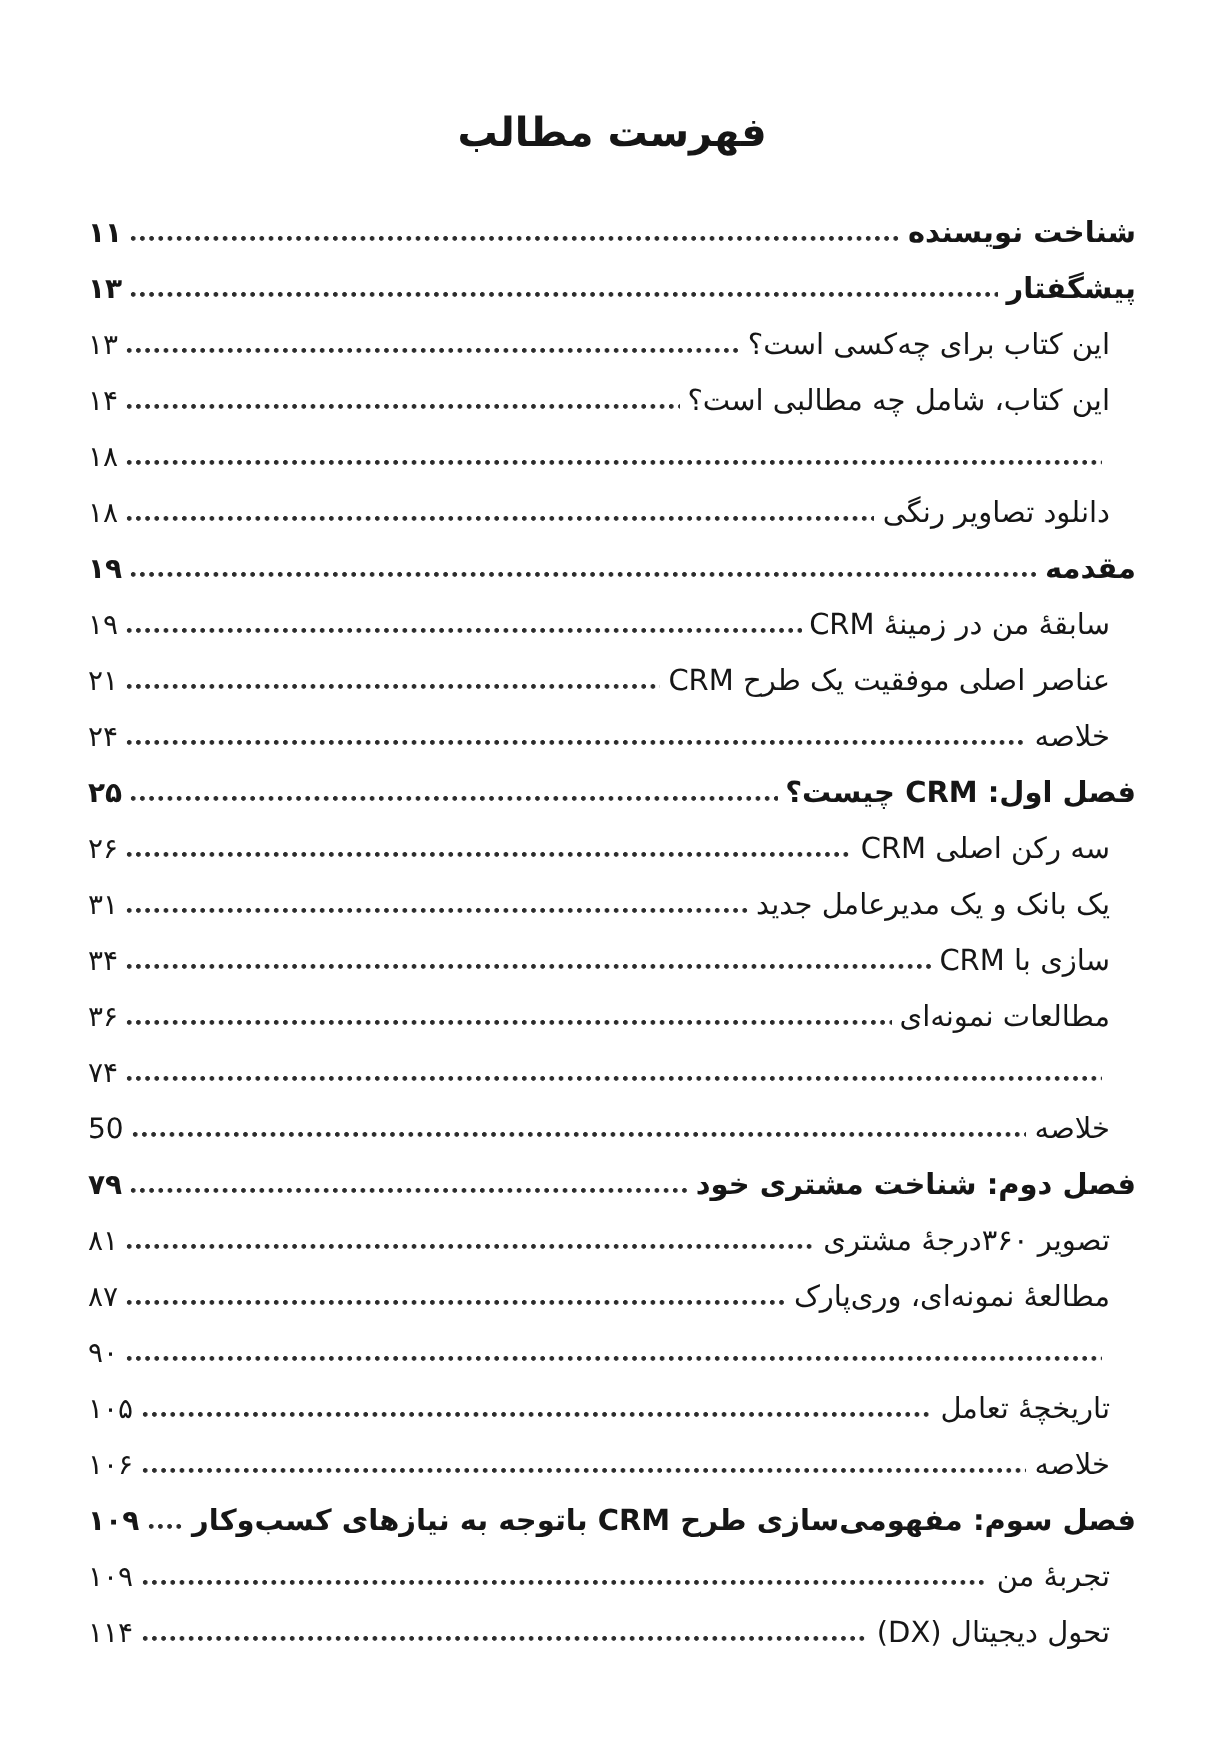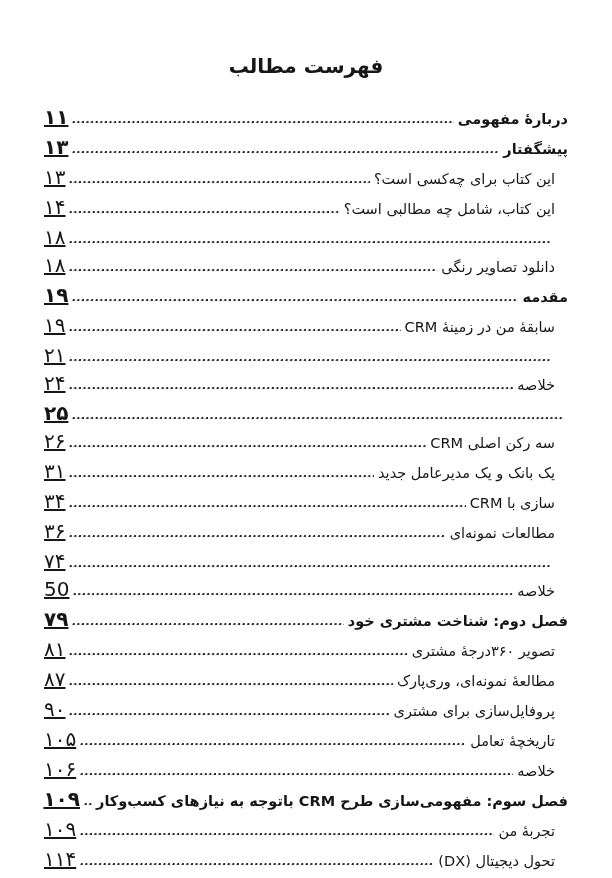--- a/index.html
+++ b/index.html
@@ -55,35 +55,34 @@
     align-self: baseline;
     background-image: radial-gradient(circle at 1.6px 2.2px, #2b2b2b 1px, rgba(0,0,0,0) 1.35px);
     background-size: 4.6px 4px;
     background-repeat: repeat-x;
     background-position: 0 100%;
     overflow: hidden;
   }
   .page-num {
     white-space: nowrap;
     flex: 0 0 auto;
-    font-size: 20px;
-    text-decoration: underline;
+    font-size: 14px;
   }
 </style>
 </head>
 <body>
 
 <div class="page">
 
   <div class="doc-title">فهرست مطالب</div>
 
   <div class="toc">
 
     <div class="toc-row chapter">
-      <span class="entry-title">دربارۀ مفهومی</span>
+      <span class="entry-title">شناخت نویسنده</span>
       <span class="leader"></span>
       <span class="page-num">۱۱</span>
     </div>
 
     <div class="toc-row chapter">
       <span class="entry-title">پیشگفتار</span>
       <span class="leader"></span>
       <span class="page-num">۱۳</span>
     </div>
 
@@ -116,31 +115,33 @@
       <span class="page-num">۱۹</span>
     </div>
 
     <div class="toc-row section">
       <span class="entry-title">سابقۀ من در زمینۀ CRM</span>
       <span class="leader"></span>
       <span class="page-num">۱۹</span>
     </div>
 
     <div class="toc-row section">
+      <span class="entry-title">عناصر اصلی موفقیت یک طرح CRM</span>
       <span class="leader"></span>
       <span class="page-num">۲۱</span>
     </div>
 
     <div class="toc-row section">
       <span class="entry-title">خلاصه</span>
       <span class="leader"></span>
       <span class="page-num">۲۴</span>
     </div>
 
     <div class="toc-row chapter">
+      <span class="entry-title">فصل اول: CRM چیست؟</span>
       <span class="leader"></span>
       <span class="page-num">۲۵</span>
     </div>
 
     <div class="toc-row section">
       <span class="entry-title">سه رکن اصلی CRM</span>
       <span class="leader"></span>
       <span class="page-num">۲۶</span>
     </div>
 
@@ -185,21 +186,20 @@
       <span class="page-num">۸۱</span>
     </div>
 
     <div class="toc-row section">
       <span class="entry-title">مطالعۀ نمونه‌ای، وری‌پارک</span>
       <span class="leader"></span>
       <span class="page-num">۸۷</span>
     </div>
 
     <div class="toc-row section">
-      <span class="entry-title">پروفایل‌سازی برای مشتری</span>
       <span class="leader"></span>
       <span class="page-num">۹۰</span>
     </div>
 
     <div class="toc-row section">
       <span class="entry-title">تاریخچۀ تعامل</span>
       <span class="leader"></span>
       <span class="page-num">۱۰۵</span>
     </div>
 

